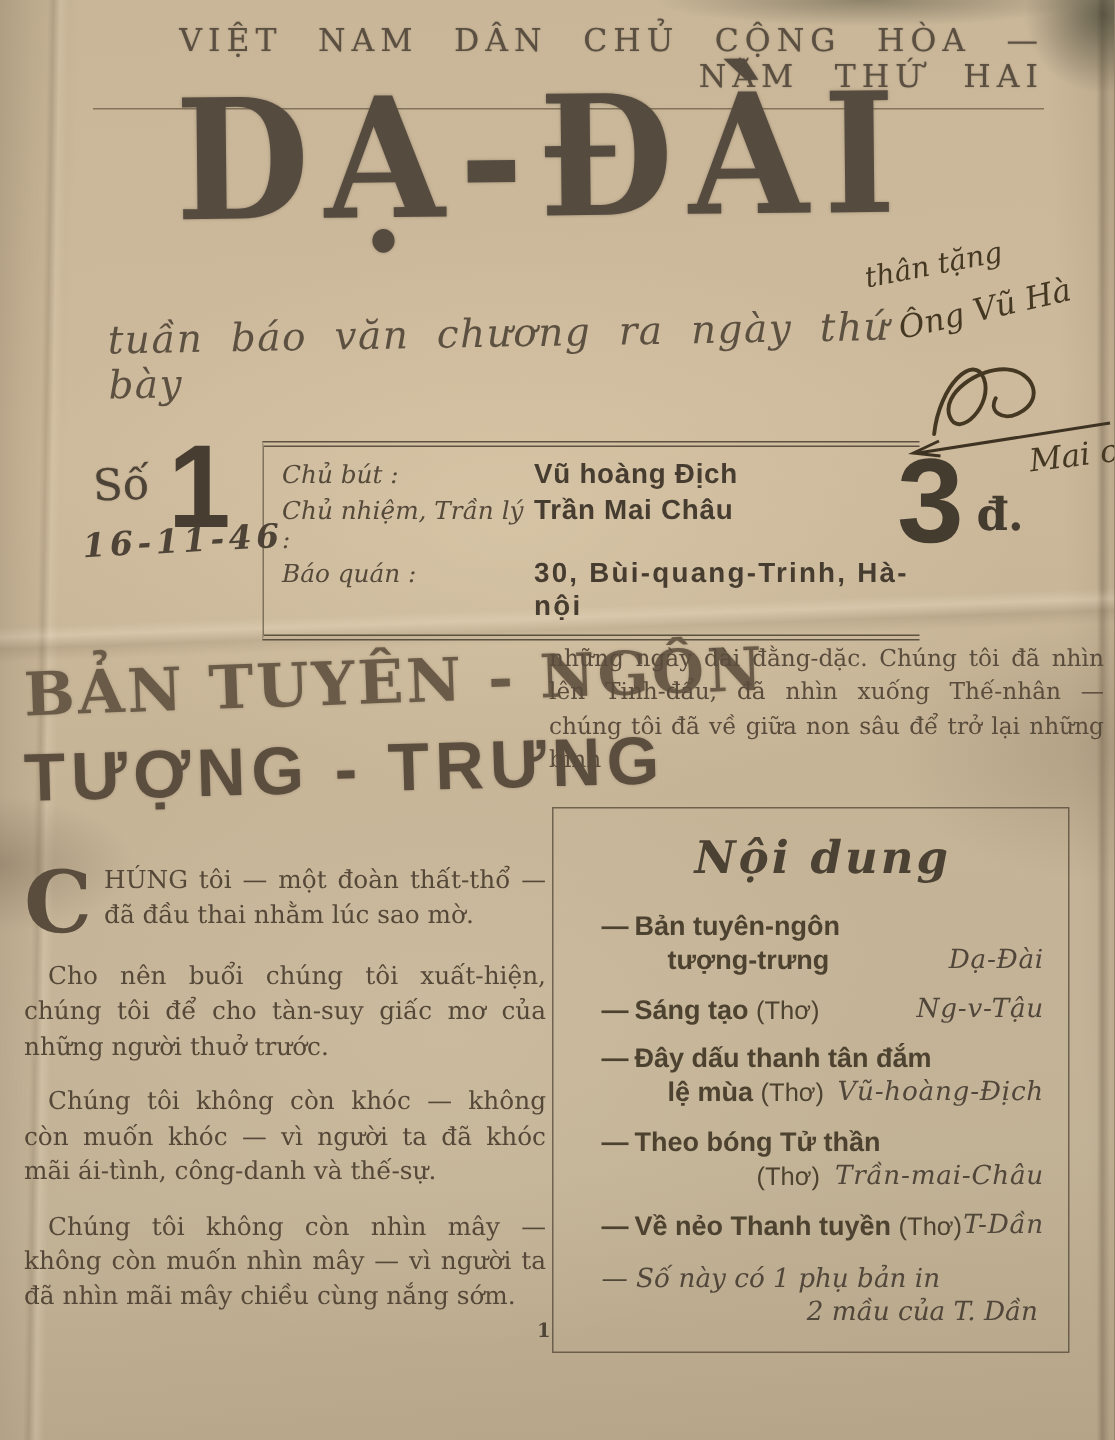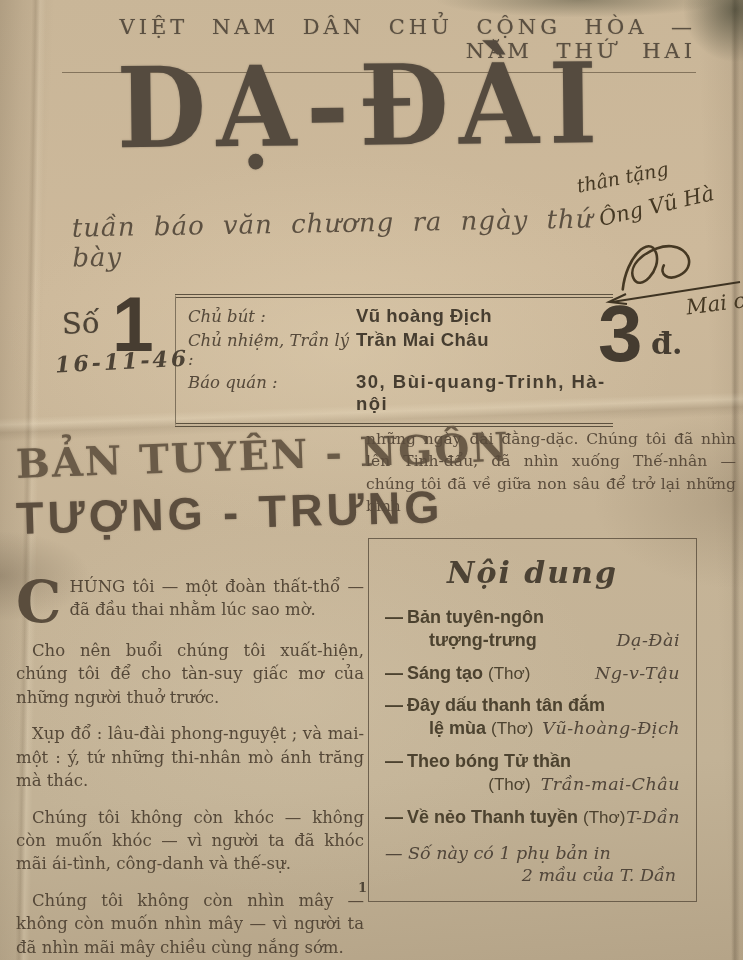--- a/index.html
+++ b/index.html
@@ -70,21 +70,21 @@
   .body-copy{margin-top:30px;font-size:16.5px;line-height:1.42;text-align:justify;color:#554838;}
   .body-copy p{margin:0 0 13px 0;text-indent:16px;}
   .body-copy p.first{text-indent:0;}
   .dropcap{float:left;font-size:57px;line-height:.86;padding:2px 8px 0 0;font-weight:bold;color:#5a4d3d;}
   
   .col-right{position:absolute;left:366px;top:428px;width:372px;}
   .cont-para{font-size:15.5px;line-height:1.45;text-align:justify;color:#5a4c3c;width:370px;}
   .toc{
     margin-top:20px;margin-left:2px;width:295px;
     border:1.5px solid rgba(82,70,53,.75);
-    padding:12px 16px 16px 16px;
+    padding:12px 16px 16px 32px;
   }
   .toc-title{text-align:center;font-size:30px;font-weight:bold;font-style:italic;color:#4c4234;margin:4px 0 16px 0;letter-spacing:2px;}
   .toc-item{margin:0 0 9px 0;font-family:"Liberation Sans",sans-serif;font-weight:bold;font-size:18px;color:#4c422f;line-height:1.3;}
   .toc-item .dash{display:inline-block;width:22px;color:#4c422f;}
   .toc-item .note{font-family:Liberation Sans, sans-serif;font-weight:normal;font-size:17px;}
   .toc-item .author{float:right;font-family:"DejaVu Serif",serif;font-weight:normal;font-style:italic;font-size:17.5px;color:#51463a;letter-spacing:.5px;}
   .toc-line2{padding-left:44px;}
   .toc-line2.right{text-align:right;padding-left:0;}
   .toc-foot{font-family:"DejaVu Serif",serif;font-weight:normal;font-style:italic;font-size:17.5px;color:#51463a;margin-top:14px;}
   .toc-foot .l2{text-align:right;padding-right:4px;margin-top:2px;}
@@ -138,21 +138,20 @@
 
   <span class="price-num">3</span>
   <span class="price-unit">đ.</span>
 
   <div class="col-left">
     <div class="hl1 ink">BẢN  TUYÊN - NGÔN</div>
     <div class="hl2">TƯỢNG - TRƯNG</div>
     <div class="body-copy">
       <p class="first clearfix"><span class="dropcap">C</span><span>HÚNG tôi — một đoàn thất-thổ — đã đầu thai nhằm lúc sao mờ.</span></p>
       <p>Cho nên buổi chúng tôi xuất-hiện, chúng tôi để cho tàn-suy giấc mơ của những người thuở trước.</p>
-      <p>Xụp đổ : lâu-đài phong-nguyệt ; và mai-một : ý, tứ những thi-nhân mò ánh trăng mà thác.</p>
       <p>Chúng tôi không còn khóc — không còn muốn khóc — vì người ta đã khóc mãi ái-tình, công-danh và thế-sự.</p>
       <p>Chúng tôi không còn nhìn mây — không còn muốn nhìn mây — vì người ta đã nhìn mãi mây chiều cùng nắng sớm.</p>
 
     </div>
   </div>
 
   <div class="col-right">
     <div class="cont-para">những ngày dài đằng-dặc. Chúng tôi đã nhìn lên Tinh-đẩu, đã nhìn xuống Thế-nhân — chúng tôi đã về giữa non sâu để trở lại những bình</div>
 
     <div class="toc">

